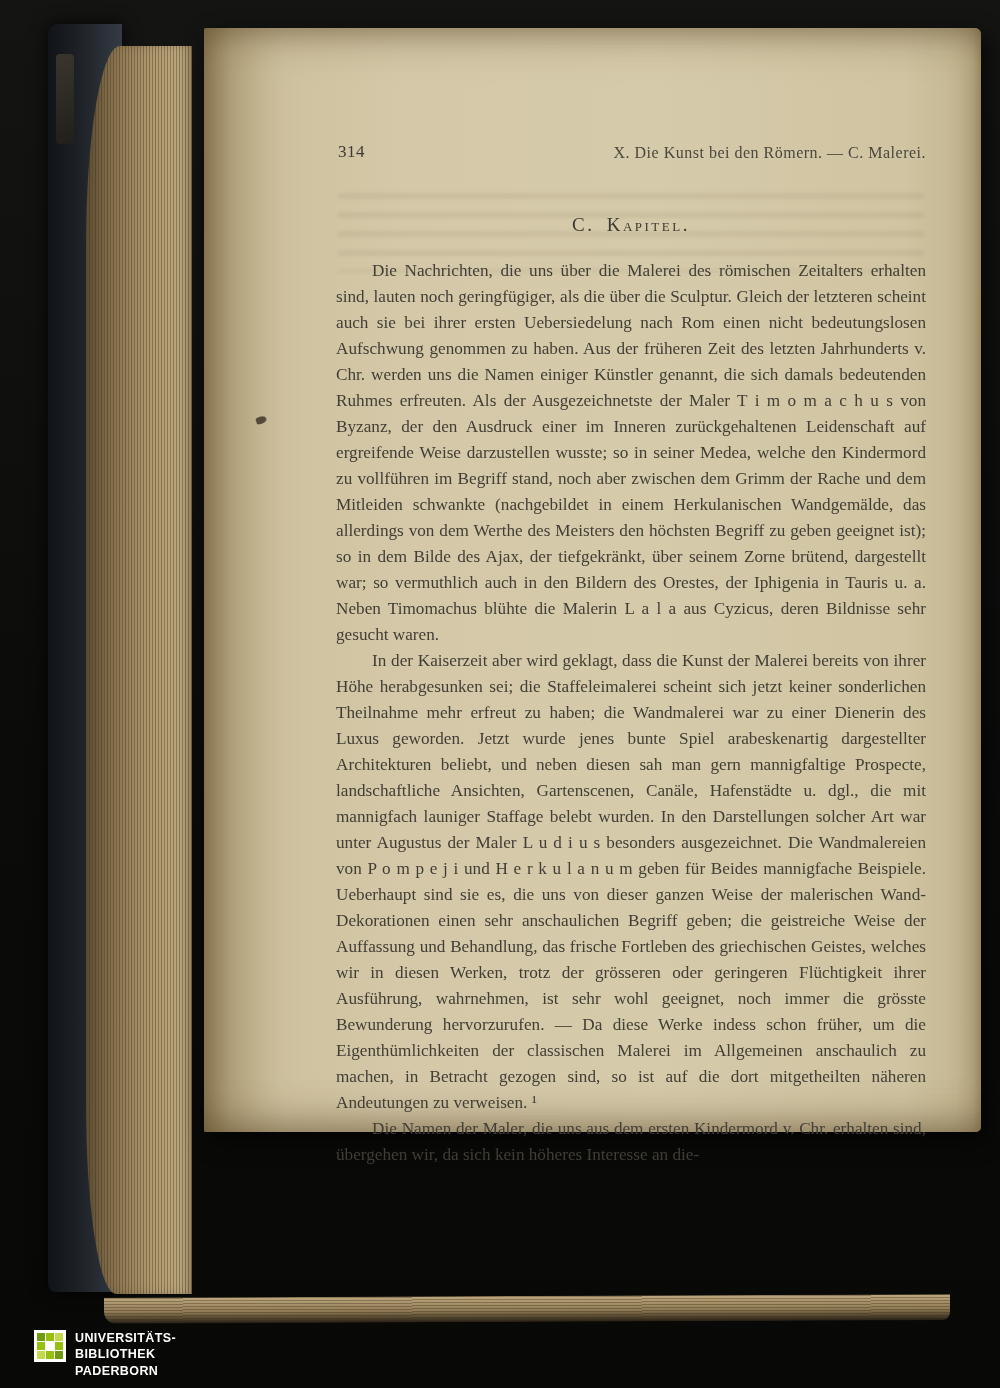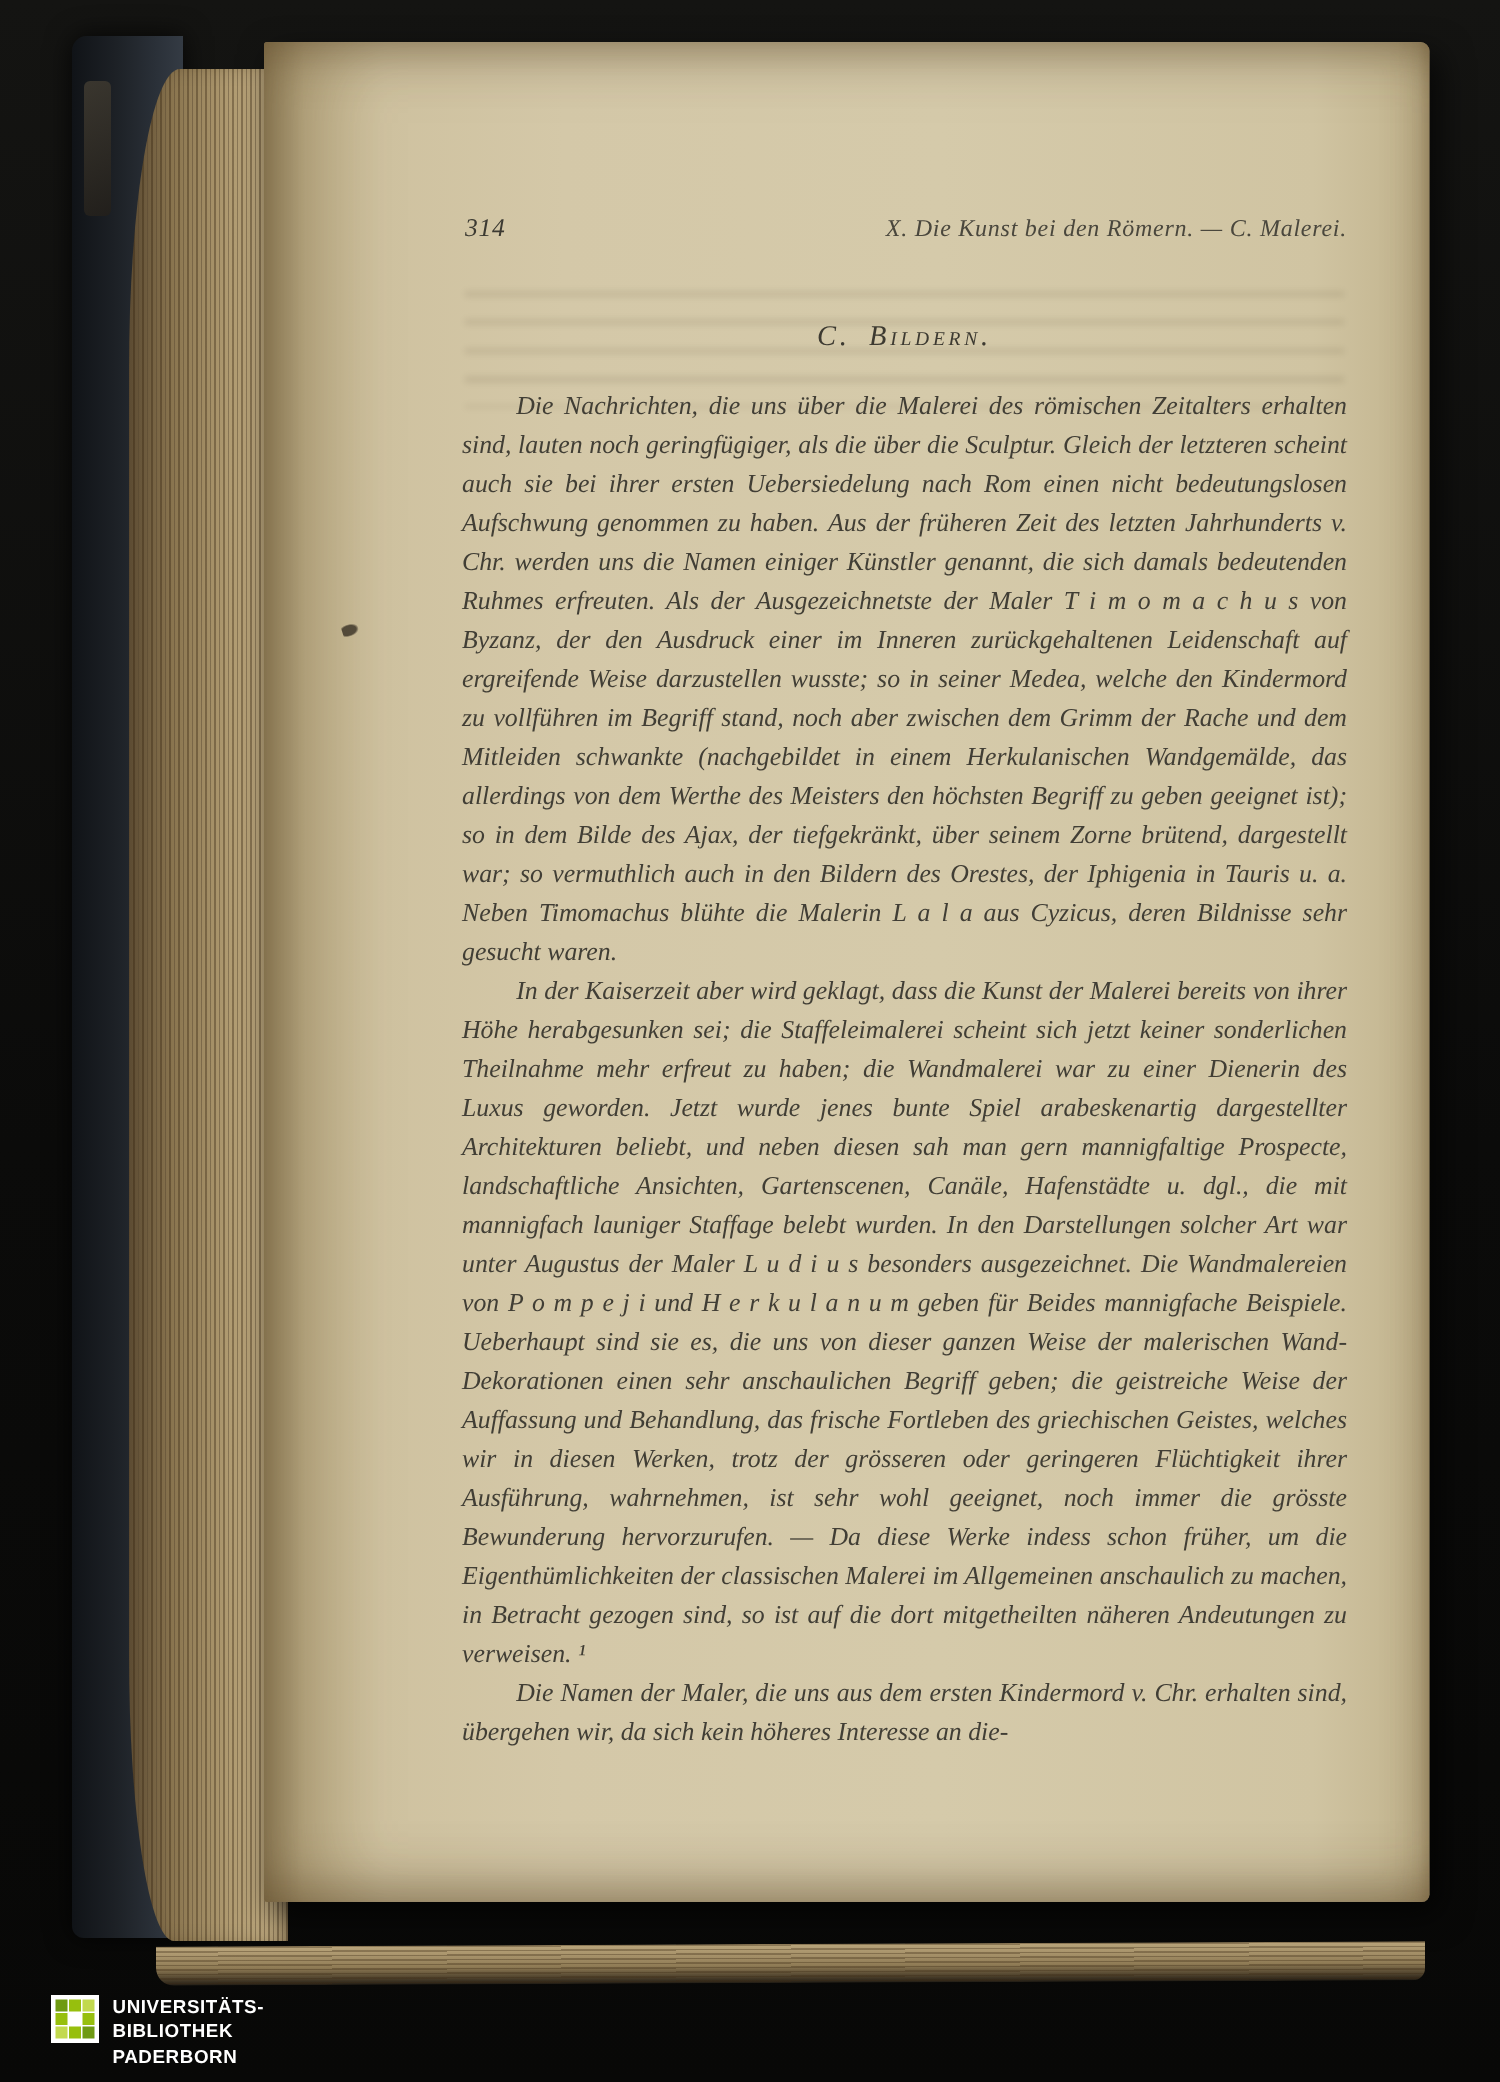--- a/index.html
+++ b/index.html
@@ -43,30 +43,29 @@
       linear-gradient(180deg,#bda87e 0%,#93injury 0,#8f7b55 55%,#4a3e2a 85%,#221d15 100%);
     background:
       repeating-linear-gradient(180deg,rgba(60,42,20,.35) 0 1px,rgba(0,0,0,0) 1px 3px),
       linear-gradient(180deg,#bda87e 0%,#8f7b55 55%,#4a3e2a 85%,#221d15 100%);
     transform:skewY(-.25deg);
     border-radius:0 0 8px 12px;
   }
 
   
   .page-main{
-    position:absolute;left:176px;top:28px;width:777px;height:1240px;
+    position:absolute;left:204px;top:28px;width:777px;height:1104px;
     background:linear-gradient(90deg,#a6966f 0px,#c1b28b 26px,#cfc2a0 80px,#d4c8a8 200px,#d5caaa 58%,#d0c4a2 90%,#c2b48e 99%,#b5a67f 100%);
     border-radius:2px 6px 5px 2px;
     box-shadow:
       inset 42px 0 70px -30px rgba(95,72,40,.55),
       inset -16px 0 34px -20px rgba(95,72,40,.45),
       inset 0 22px 34px -18px rgba(85,65,35,.5),
       inset 0 -26px 38px -20px rgba(85,65,35,.5),
       6px 8px 22px rgba(0,0,0,.65);
-    font-style: italic;
   }
 
   
   .bleed{
     position:absolute;left:134px;top:166px;width:586px;height:78px;
     background:repeating-linear-gradient(180deg,rgba(96,84,60,.30) 0 4px,rgba(0,0,0,0) 4px 19px);
     filter:blur(2.2px);opacity:.45;pointer-events:none;
   }
   .smudge{
     position:absolute;left:52px;top:388px;width:11px;height:8px;
@@ -135,21 +134,21 @@
     <div class="bleed"></div>
     <div class="smudge"></div>
 
     <div class="text-area">
 
       <div class="running-head">
         <span class="pagenum">314</span>
         <span class="head-title">X. Die Kunst bei den Römern. — C. Malerei.</span>
       </div>
 
-      <h2 class="heading">C. Bildern.</h2>
+      <h2 class="heading">C. Kapitel.</h2>
 
       <p class="body-par first">Die Nachrichten, die uns über die Malerei des römischen Zeitalters erhalten sind, lauten noch geringfügiger, als die über die Sculptur. Gleich der letzteren scheint auch sie bei ihrer ersten Uebersiedelung nach Rom einen nicht bedeutungslosen Aufschwung genommen zu haben. Aus der früheren Zeit des letzten Jahrhunderts v. Chr. werden uns die Namen einiger Künstler genannt, die sich damals bedeutenden Ruhmes erfreuten. Als der Ausgezeichnetste der Maler T i m o m a c h u s von Byzanz, der den Ausdruck einer im Inneren zurückgehaltenen Leidenschaft auf ergreifende Weise darzustellen wusste; so in seiner Medea, welche den Kindermord zu vollführen im Begriff stand, noch aber zwischen dem Grimm der Rache und dem Mitleiden schwankte (nachgebildet in einem Herkulanischen Wandgemälde, das allerdings von dem Werthe des Meisters den höchsten Begriff zu geben geeignet ist); so in dem Bilde des Ajax, der tiefgekränkt, über seinem Zorne brütend, dargestellt war; so vermuthlich auch in den Bildern des Orestes, der Iphigenia in Tauris u. a. Neben Timomachus blühte die Malerin L a l a aus Cyzicus, deren Bildnisse sehr gesucht waren.</p>
       <p class="body-par">In der Kaiserzeit aber wird geklagt, dass die Kunst der Malerei bereits von ihrer Höhe herabgesunken sei; die Staffeleimalerei scheint sich jetzt keiner sonderlichen Theilnahme mehr erfreut zu haben; die Wandmalerei war zu einer Dienerin des Luxus geworden. Jetzt wurde jenes bunte Spiel arabeskenartig dargestellter Architekturen beliebt, und neben diesen sah man gern mannigfaltige Prospecte, landschaftliche Ansichten, Gartenscenen, Canäle, Hafenstädte u. dgl., die mit mannigfach launiger Staffage belebt wurden. In den Darstellungen solcher Art war unter Augustus der Maler L u d i u s besonders ausgezeichnet. Die Wandmalereien von P o m p e j i und H e r k u l a n u m geben für Beides mannigfache Beispiele. Ueberhaupt sind sie es, die uns von dieser ganzen Weise der malerischen Wand-Dekorationen einen sehr anschaulichen Begriff geben; die geistreiche Weise der Auffassung und Behandlung, das frische Fortleben des griechischen Geistes, welches wir in diesen Werken, trotz der grösseren oder geringeren Flüchtigkeit ihrer Ausführung, wahrnehmen, ist sehr wohl geeignet, noch immer die grösste Bewunderung hervorzurufen. — Da diese Werke indess schon früher, um die Eigenthümlichkeiten der classischen Malerei im Allgemeinen anschaulich zu machen, in Betracht gezogen sind, so ist auf die dort mitgetheilten näheren Andeutungen zu verweisen. ¹</p>
       <p class="body-par">Die Namen der Maler, die uns aus dem ersten Kindermord v. Chr. erhalten sind, übergehen wir, da sich kein höheres Interesse an die-</p>
 
 
     </div>
   </div>
 
   <div class="stamp">

